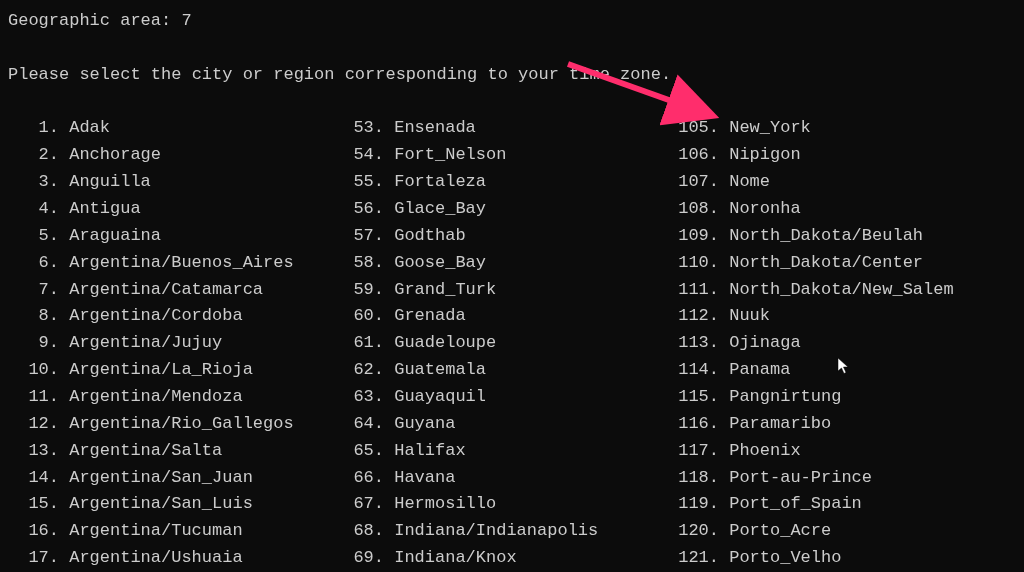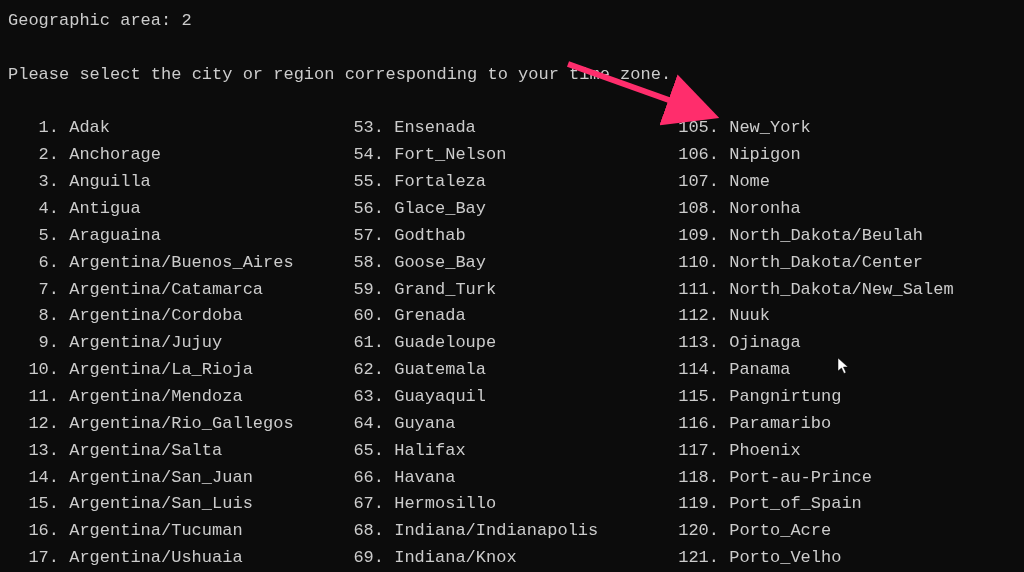--- a/index.html
+++ b/index.html
@@ -58,21 +58,21 @@
     }
     .cursor {
       position: absolute;
       color: #ffffff;
       font-size: 16px;
     }
   </style>
 </head>
 <body>
 
-<div class="header-line">Geographic area: 2</div>
+<div class="header-line">Geographic area: 7</div>
 <div class="blank-line"></div>
 <div class="prompt-line">Please select the city or region corresponding to your time zone.</div>
 <div class="blank-line"></div>
 
 <div class="columns">
   <div class="col col-1" id="col-0"><div class="list-row"><span class="num">1</span><span>. </span><span>Adak</span></div><div class="list-row"><span class="num">2</span><span>. </span><span>Anchorage</span></div><div class="list-row"><span class="num">3</span><span>. </span><span>Anguilla</span></div><div class="list-row"><span class="num">4</span><span>. </span><span>Antigua</span></div><div class="list-row"><span class="num">5</span><span>. </span><span>Araguaina</span></div><div class="list-row"><span class="num">6</span><span>. </span><span>Argentina/Buenos_Aires</span></div><div class="list-row"><span class="num">7</span><span>. </span><span>Argentina/Catamarca</span></div><div class="list-row"><span class="num">8</span><span>. </span><span>Argentina/Cordoba</span></div><div class="list-row"><span class="num">9</span><span>. </span><span>Argentina/Jujuy</span></div><div class="list-row"><span class="num">10</span><span>. </span><span>Argentina/La_Rioja</span></div><div class="list-row"><span class="num">11</span><span>. </span><span>Argentina/Mendoza</span></div><div class="list-row"><span class="num">12</span><span>. </span><span>Argentina/Rio_Gallegos</span></div><div class="list-row"><span class="num">13</span><span>. </span><span>Argentina/Salta</span></div><div class="list-row"><span class="num">14</span><span>. </span><span>Argentina/San_Juan</span></div><div class="list-row"><span class="num">15</span><span>. </span><span>Argentina/San_Luis</span></div><div class="list-row"><span class="num">16</span><span>. </span><span>Argentina/Tucuman</span></div><div class="list-row"><span class="num">17</span><span>. </span><span>Argentina/Ushuaia</span></div></div>
   <div class="col col-2" id="col-1"><div class="list-row"><span class="num">53</span><span>. </span><span>Ensenada</span></div><div class="list-row"><span class="num">54</span><span>. </span><span>Fort_Nelson</span></div><div class="list-row"><span class="num">55</span><span>. </span><span>Fortaleza</span></div><div class="list-row"><span class="num">56</span><span>. </span><span>Glace_Bay</span></div><div class="list-row"><span class="num">57</span><span>. </span><span>Godthab</span></div><div class="list-row"><span class="num">58</span><span>. </span><span>Goose_Bay</span></div><div class="list-row"><span class="num">59</span><span>. </span><span>Grand_Turk</span></div><div class="list-row"><span class="num">60</span><span>. </span><span>Grenada</span></div><div class="list-row"><span class="num">61</span><span>. </span><span>Guadeloupe</span></div><div class="list-row"><span class="num">62</span><span>. </span><span>Guatemala</span></div><div class="list-row"><span class="num">63</span><span>. </span><span>Guayaquil</span></div><div class="list-row"><span class="num">64</span><span>. </span><span>Guyana</span></div><div class="list-row"><span class="num">65</span><span>. </span><span>Halifax</span></div><div class="list-row"><span class="num">66</span><span>. </span><span>Havana</span></div><div class="list-row"><span class="num">67</span><span>. </span><span>Hermosillo</span></div><div class="list-row"><span class="num">68</span><span>. </span><span>Indiana/Indianapolis</span></div><div class="list-row"><span class="num">69</span><span>. </span><span>Indiana/Knox</span></div></div>
   <div class="col col-3" id="col-2"><div class="list-row"><span class="num">105</span><span>. </span><span>New_York</span></div><div class="list-row"><span class="num">106</span><span>. </span><span>Nipigon</span></div><div class="list-row"><span class="num">107</span><span>. </span><span>Nome</span></div><div class="list-row"><span class="num">108</span><span>. </span><span>Noronha</span></div><div class="list-row"><span class="num">109</span><span>. </span><span>North_Dakota/Beulah</span></div><div class="list-row"><span class="num">110</span><span>. </span><span>North_Dakota/Center</span></div><div class="list-row"><span class="num">111</span><span>. </span><span>North_Dakota/New_Salem</span></div><div class="list-row"><span class="num">112</span><span>. </span><span>Nuuk</span></div><div class="list-row"><span class="num">113</span><span>. </span><span>Ojinaga</span></div><div class="list-row"><span class="num">114</span><span>. </span><span>Panama</span></div><div class="list-row"><span class="num">115</span><span>. </span><span>Pangnirtung</span></div><div class="list-row"><span class="num">116</span><span>. </span><span>Paramaribo</span></div><div class="list-row"><span class="num">117</span><span>. </span><span>Phoenix</span></div><div class="list-row"><span class="num">118</span><span>. </span><span>Port-au-Prince</span></div><div class="list-row"><span class="num">119</span><span>. </span><span>Port_of_Spain</span></div><div class="list-row"><span class="num">120</span><span>. </span><span>Porto_Acre</span></div><div class="list-row"><span class="num">121</span><span>. </span><span>Porto_Velho</span></div></div>
 </div>
 

